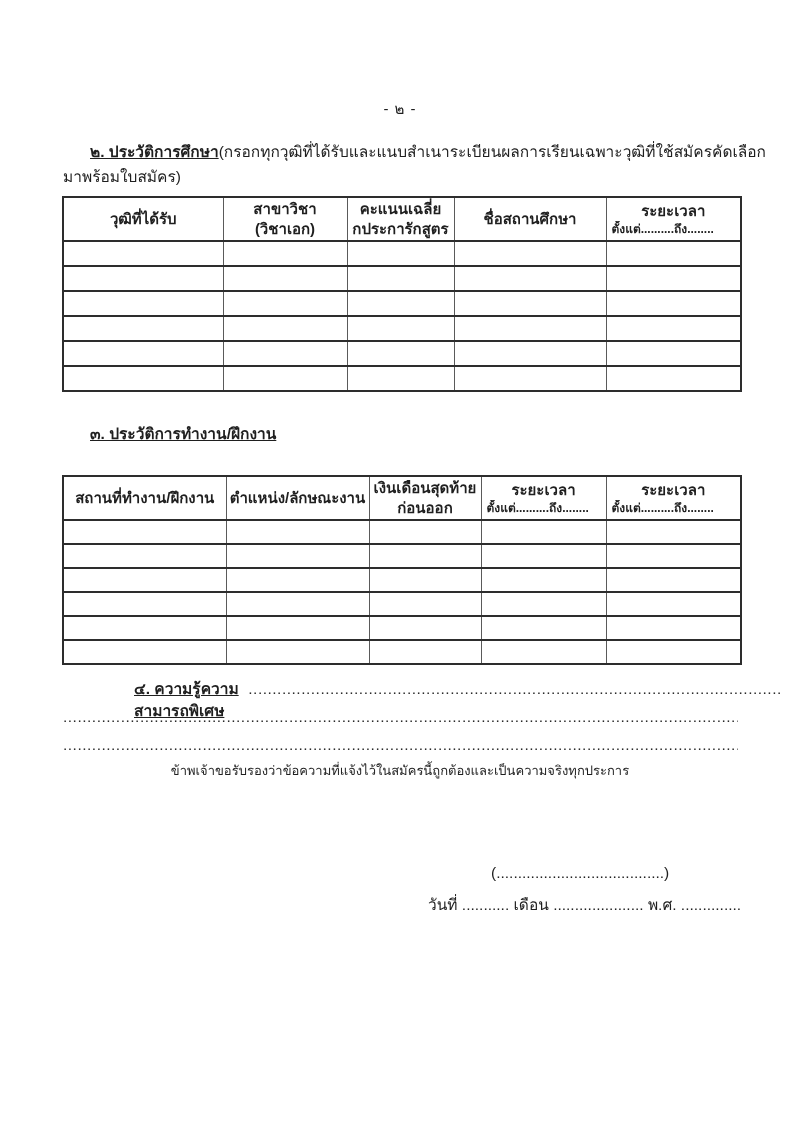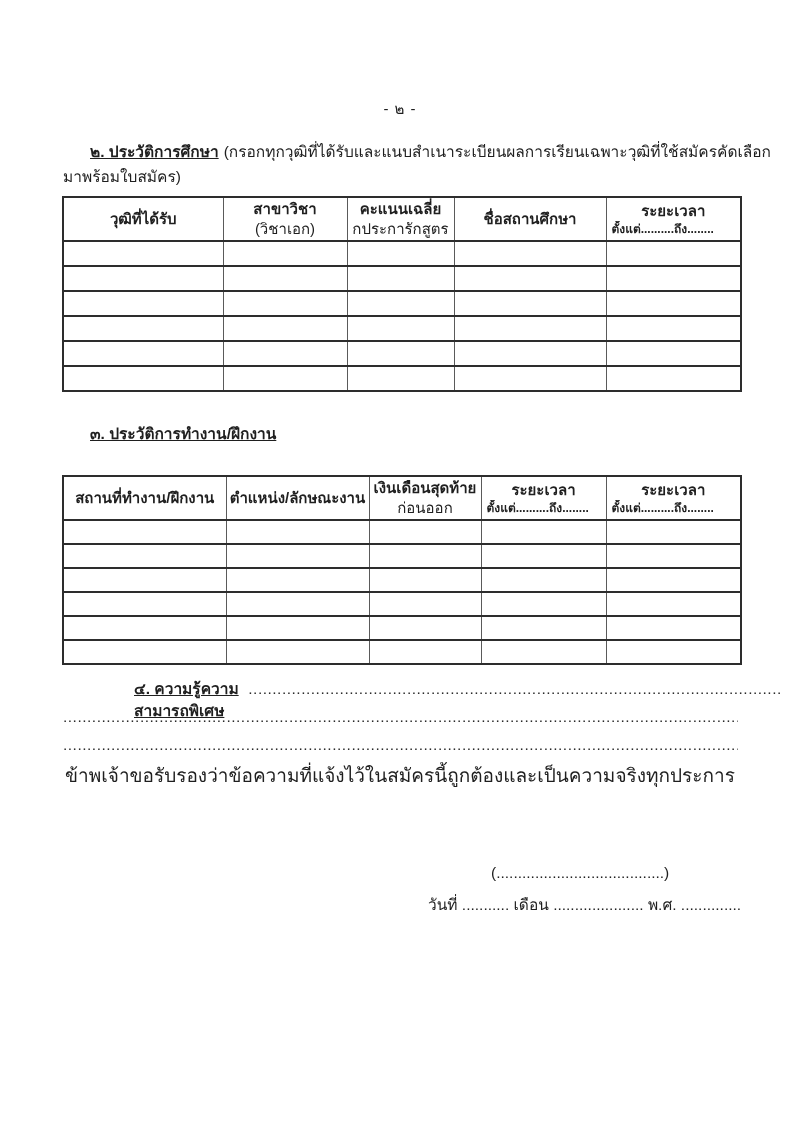--- a/index.html
+++ b/index.html
@@ -20,21 +20,21 @@
 
   #page-number {
     top: 97px; left: 0; width: 800px;
     text-align: center;
     font-size: 15px;
     letter-spacing: 1px;
   }
 
   .sec-heading-line { font-size: 15.5px; line-height: 25px; white-space: nowrap; }
   .bold { font-weight: bold; text-decoration: underline; }
-  .note { margin-left: 5px; font-weight: normal; }
+  .note { font-weight: normal; }
 
   table.form-table {
     border-collapse: collapse;
     table-layout: fixed;
     width: 678px;
     background: #fff;
   }
   table.form-table th, table.form-table td {
     border-left: 1px solid #5a5a5a;
     border-right: 1px solid #5a5a5a;
@@ -44,21 +44,21 @@
     overflow: hidden;
   }
   table.form-table { border: 2px solid #2d2d2d; }
   table.form-table thead tr { height: 44px; }
   .hdr-cell {
     display: flex; flex-direction: column;
     align-items: center; justify-content: center;
     font-weight: bold; font-size: 15px; line-height: 20px;
     text-align: center;
   }
-  .hdr-line2 { font-weight: normal; }
+  .hdr-line2 { font-weight: bold; }
   .hdr-range {
     font-size: 12px; line-height: 17px;
     white-space: nowrap; width: 100%;
     text-align: left; padding-left: 2px;
     box-sizing: border-box; overflow: hidden;
   }
   #education-table tbody tr { height: 25px; }
   #work-table tbody tr { height: 24px; }
 
   .dotted-row {
@@ -77,21 +77,21 @@
     overflow: hidden;
     white-space: nowrap;
     letter-spacing: 0.5px;
     color: #2a2a2a;
     font-size: 15.5px; line-height: 22px;
   }
 
   #certification {
     top: 760px; left: 0; width: 800px;
     text-align: center;
-    font-size: 19px;
+    font-size: 13px;
   }
 
   .sig-line { font-size: 15.5px; white-space: nowrap; }
 </style>
 </head>
 <body>
 
 <div id="page">
 
   <div id="page-number" class="abs">- ๒ -</div>

